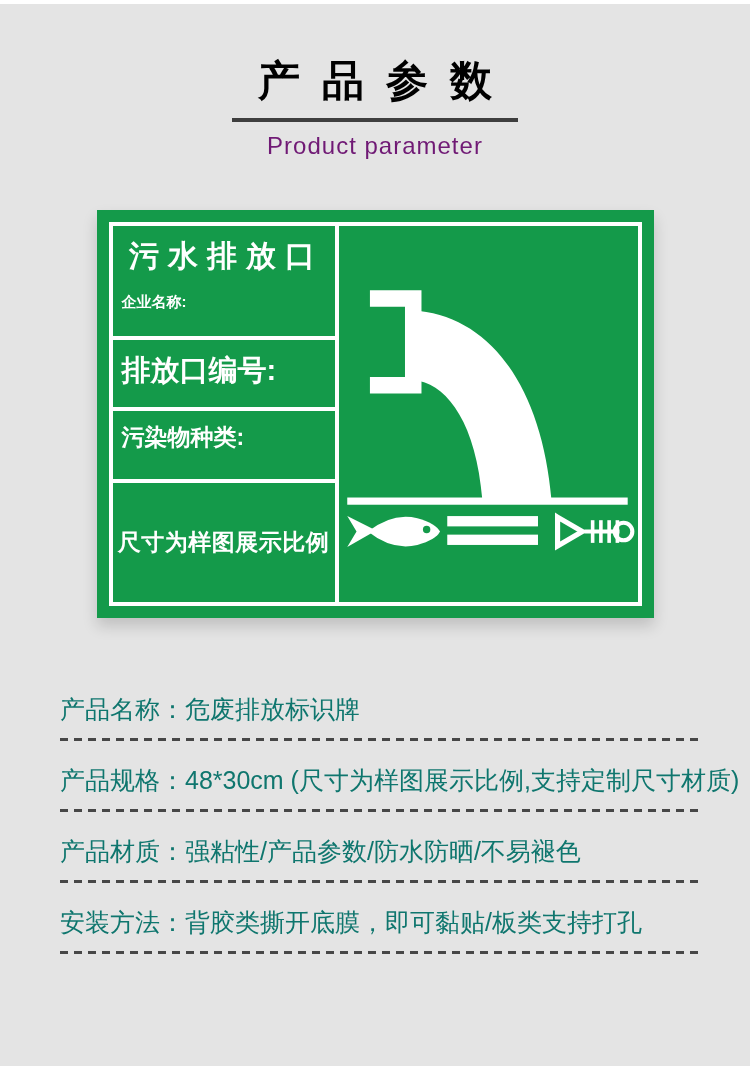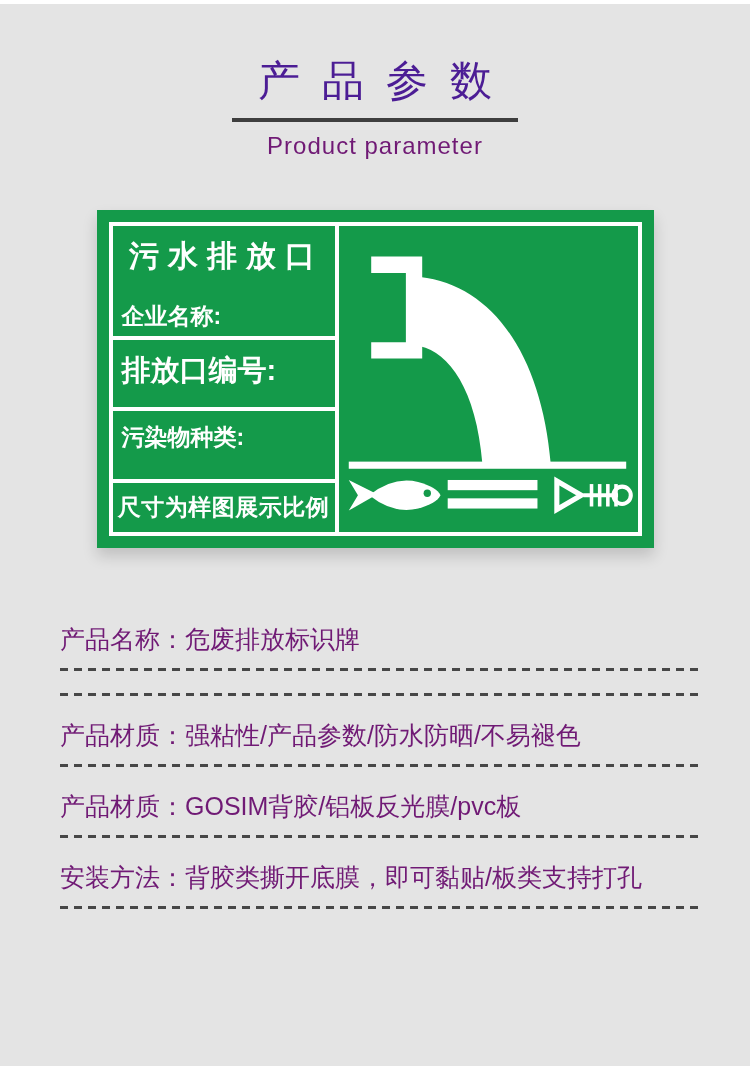--- a/index.html
+++ b/index.html
@@ -8,63 +8,63 @@
     background:#e4e4e4;
     font-family:"Liberation Sans", sans-serif;
     overflow:hidden;
   }
   .top-strip{height:4px;background:#ffffff;}
 
   
   .hdr{text-align:center;padding-top:54px;}
   .hdr-title{
     display:inline-block;
-    font-size:42px;font-weight:400;color:#4c1d95;
+    font-size:42px;font-weight:700;color:#000000;
     letter-spacing:22px;margin-right:-22px;line-height:1.1;
   }
   .hdr-line{width:286px;height:4px;background:#3e3e3e;margin:14px auto 10px;}
   .hdr-sub{font-size:24px;color:#701a75;letter-spacing:1px;}
 
   
   .sign{
-    width:557px;height:338px;box-sizing:border-box;
+    width:557px;height:408px;box-sizing:border-box;
     background:#149a4a;
     margin:50px auto 0;padding:12px;
     box-shadow:0 8px 14px rgba(0,0,0,0.16);
   }
   .sign-inner{
     width:100%;height:100%;box-sizing:border-box;
     border:4px solid #ffffff;display:flex;
   }
   .sign-left{
     width:222px;box-sizing:content-box;
     border-right:4px solid #ffffff;
     display:flex;flex-direction:column;color:#fff;
   }
   .cell{border-bottom:4px solid #ffffff;box-sizing:border-box;}
   .cell-title{height:114px;}
   .sign-title{
     font-size:30px;font-weight:700;letter-spacing:9px;
     text-align:center;margin:10px 0 0 6px;white-space:nowrap;
   }
-  .sign-field-first{font-size:23px;font-weight:700;margin:24px 0 0 9px;}
+  .sign-field-first{font-size:15px;font-weight:700;margin:16px 0 0 9px;}
   .cell-f2{height:71px;font-size:29px;font-weight:700;padding:11px 0 0 9px;}
   .cell-f3{height:72px;font-size:23px;font-weight:700;padding:11px 0 12px 9px;}
   .cell-footer{
     flex:1;border-bottom:none;
     display:flex;align-items:center;justify-content:center;
     font-size:23px;font-weight:700;letter-spacing:0.5px;white-space:nowrap;
   }
   .sign-right{flex:1;position:relative;}
   .pictogram{position:absolute;left:0;top:0;width:100%;height:100%;}
 
   
   .specs{margin:74px 50px 0 60px;}
   .spec-row{margin-bottom:22px;}
-  .spec-text{font-size:25px;line-height:34px;color:#701a75;white-space:nowrap;}
+  .spec-text{font-size:25px;line-height:34px;color:#0f766e;white-space:nowrap;}
   .spec-dash{
     height:3px;margin-top:12px;
     background:repeating-linear-gradient(90deg,#474747 0 8px,transparent 8px 14px);
   }
 </style>
 </head>
 <body>
 
 <div class="top-strip"></div>
 
@@ -116,27 +116,24 @@
     </div>
   </div>
 </div>
 
 <div class="specs">
   <div class="spec-row">
     <div class="spec-text"><span>产品名称：</span><span>危废排放标识牌</span></div>
     <div class="spec-dash"></div>
   </div>
   <div class="spec-row">
+    <div class="spec-text"><span>产品规格：</span><span>48*30cm (尺寸为样图展示比例,支持定制尺寸材质)</span></div>
     <div class="spec-dash"></div>
   </div>
   <div class="spec-row">
     <div class="spec-text"><span>产品材质：</span><span>强粘性/产品参数/防水防晒/不易褪色</span></div>
-    <div class="spec-dash"></div>
-  </div>
-  <div class="spec-row">
-    <div class="spec-text"><span>产品材质：</span><span>GOSIM背胶/铝板反光膜/pvc板</span></div>
     <div class="spec-dash"></div>
   </div>
   <div class="spec-row">
     <div class="spec-text"><span>安装方法：</span><span>背胶类撕开底膜，即可黏贴/板类支持打孔</span></div>
     <div class="spec-dash"></div>
   </div>
 </div>
 
 </body></html>

